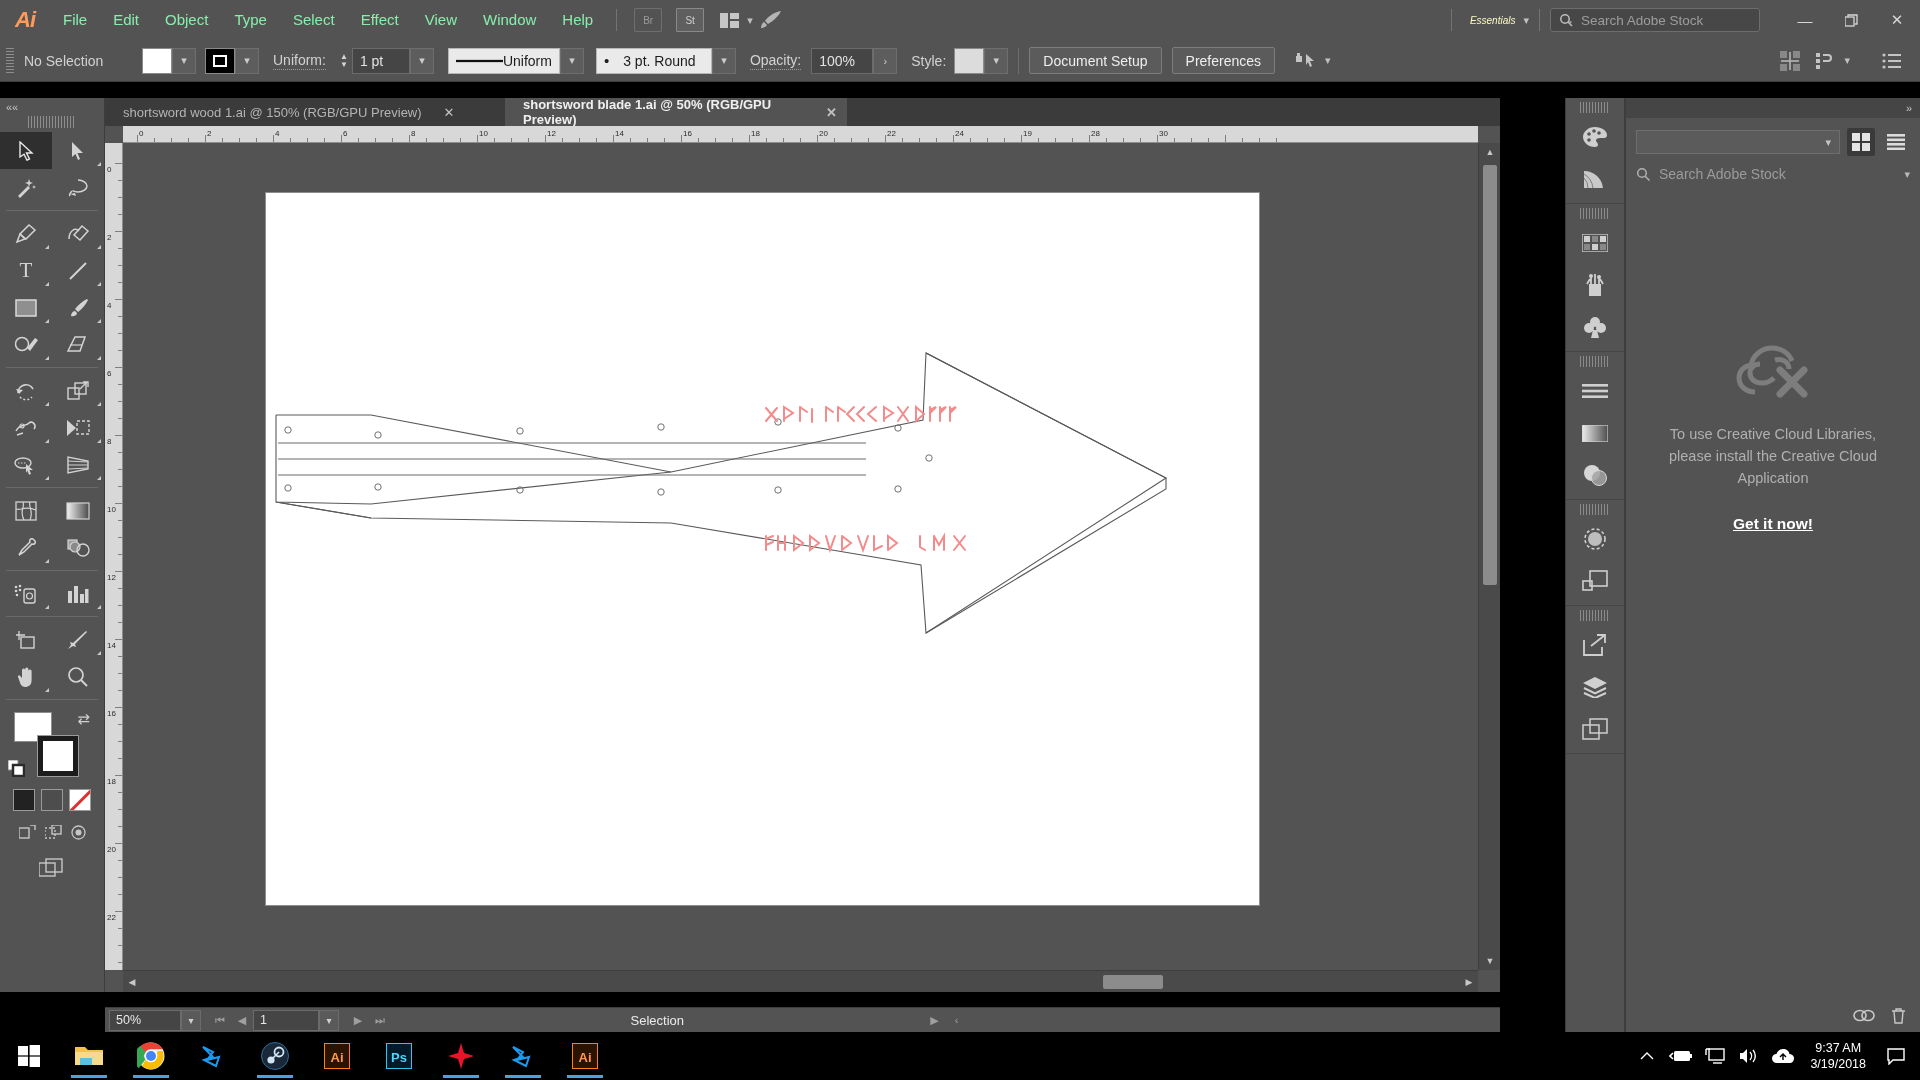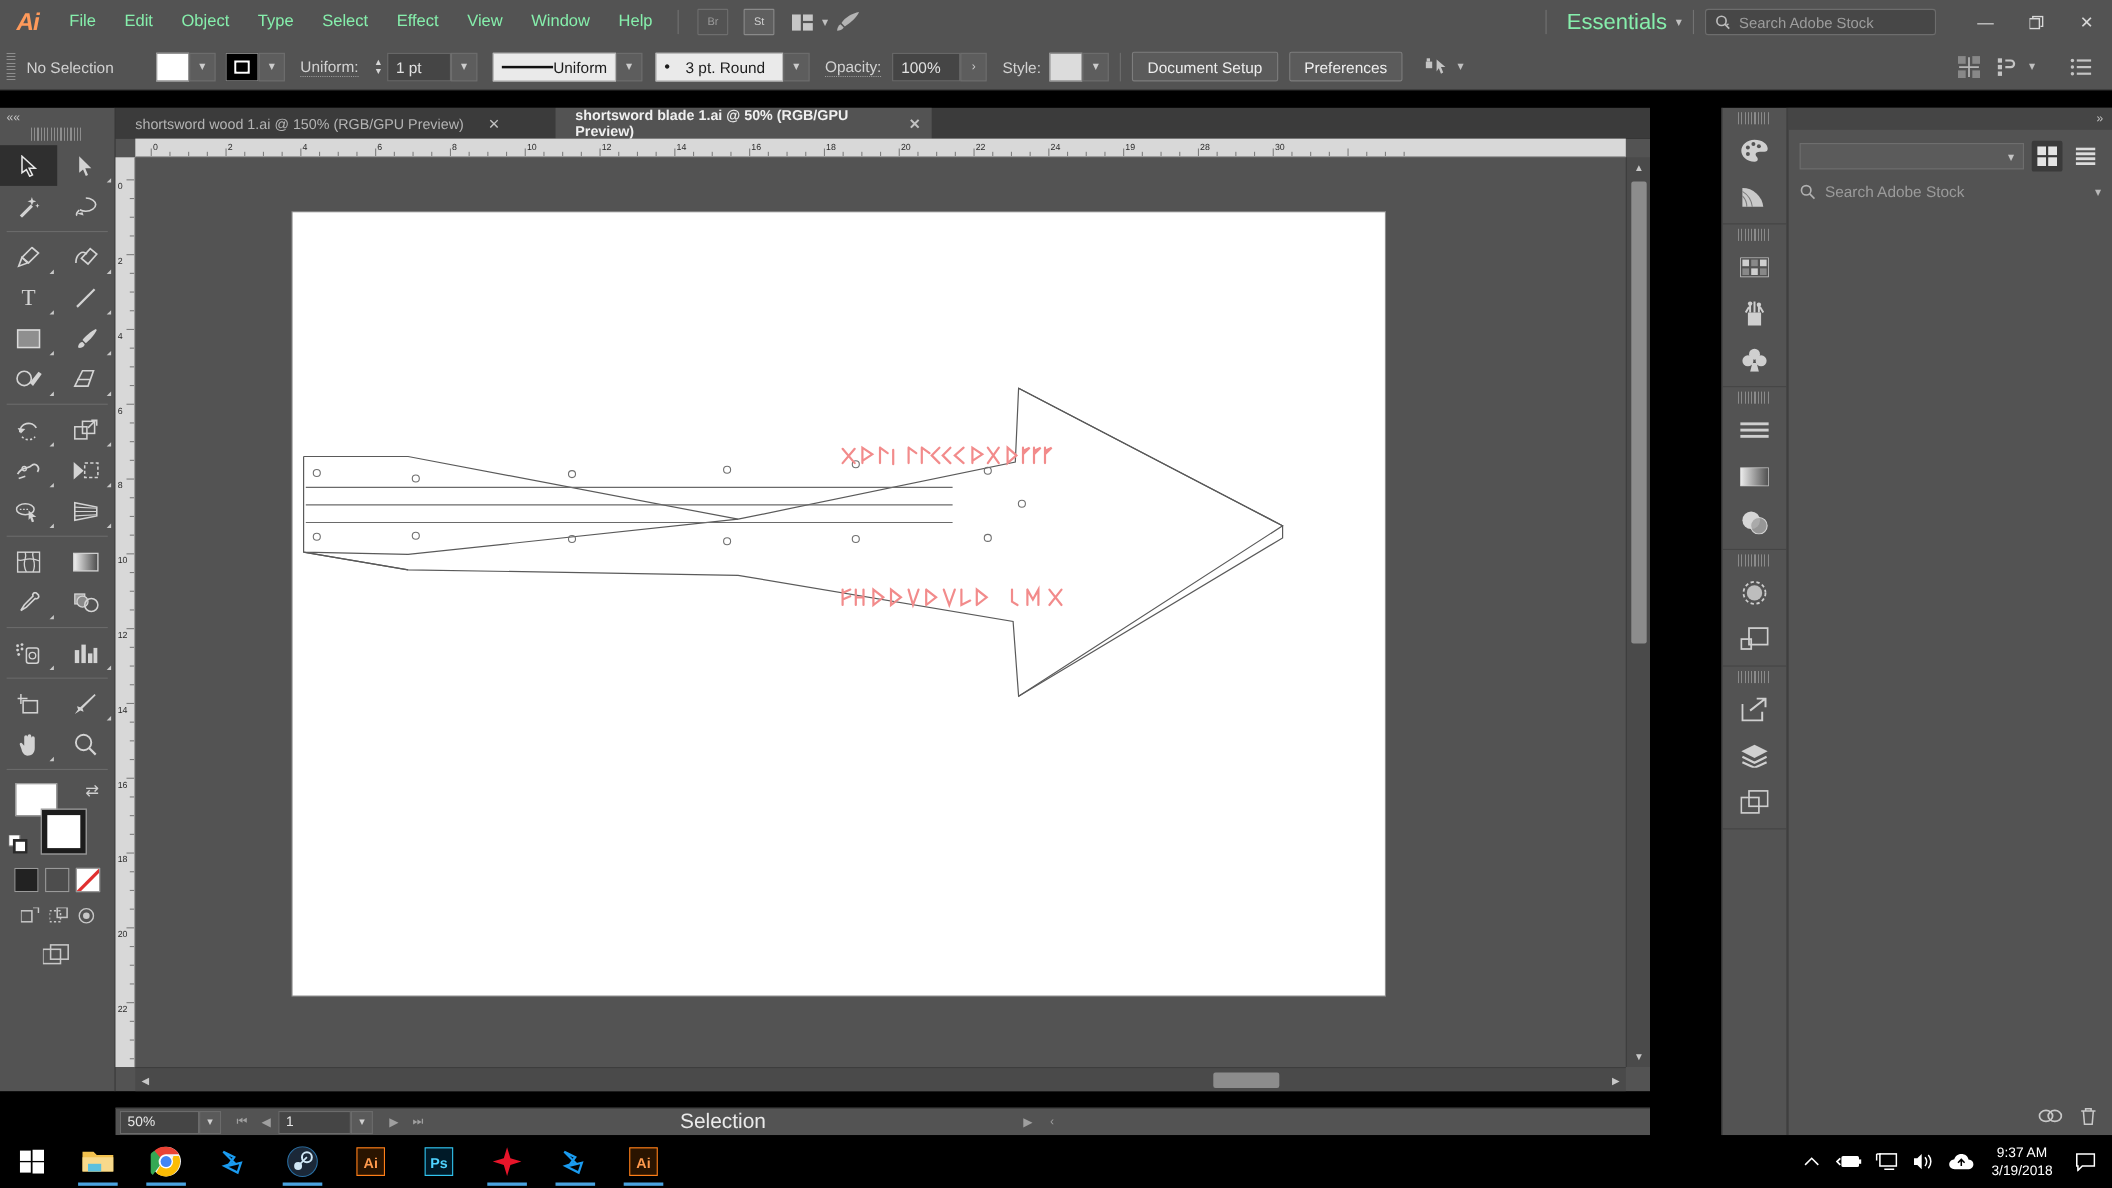--- a/index.html
+++ b/index.html
@@ -28,21 +28,21 @@
   }
   .mb-sep { width: 1px; height: 22px; background: #737373; margin: 0 10px; }
   .mb-btn {
     width: 28px; height: 24px; display: flex; align-items: center;
     justify-content: center; color: #9a9a9a; font-size: 10px;
     border: 1px solid #6e6e6e; margin: 0 7px; border-radius: 1px;
   }
   .mb-btn.lit { color: #d0d0d0; background: #5f5f5f; border-color: #8a8a8a; }
   .mb-icon { width: 30px; height: 24px; display:flex; align-items:center; justify-content:center; color:#b4b4b4; margin:0 3px;}
   .chev { font-size: 11px; color: #c0c0c0; }
-  .ws-name { color: #86efac; font-size: 20px; padding: 0 8px; }
+  .ws-name { color: #fef9c3; font-size: 10px; padding: 0 8px; font-style: italic; }
   .stock-search {
     width: 210px; height: 24px; background: #474747; border: 1px solid #6d6d6d;
     border-radius: 3px; display: flex; align-items: center; padding: 0 8px;
     color: #9d9d9d; font-size: 13.5px; gap: 7px;
   }
   .wbtn {
     width: 46px; height: 40px; display: flex; align-items: center;
     justify-content: center; color: #d8d8d8; font-size: 15px;
   }
 
@@ -158,21 +158,21 @@
     background: #535353; display: flex; align-items: center;
     border-top: 1px solid #3d3d3d; padding-left: 4px; gap: 0;
   }
   .sb-field {
     height: 21px; background: #454545; border: 1px solid #6b6b6b;
     color: #e8e8e8; font-size: 12.5px; display: flex; align-items: center; padding: 0 6px;
   }
   .sb-drop { width: 20px; height: 21px; background: #5a5a5a; border: 1px solid #6b6b6b;
     display:flex; align-items:center; justify-content:center; color:#d0d0d0; font-size:10px; }
   .sb-nav { width: 22px; height: 21px; display: flex; align-items: center; justify-content: center; color: #9f9f9f; font-size: 11px; }
-  .sb-status { color: #eaeaea; font-size: 19px; }
+  .sb-status { color: #eaeaea; font-size: 13px; }
 
   
   .dock-icons {
     position: absolute; right: 295px; top: 98px; width: 60px; bottom: 48px;
     background: #535353; border-left: 1px solid #3d3d3d; border-right: 1px solid #3d3d3d;
   }
   .dk-group { border-bottom: 1px solid #454545; padding-bottom: 3px; }
   .dk-grip { height: 11px; background-image: repeating-linear-gradient(to right,#8b8b8b 0 1px,transparent 1px 3px); margin: 4px 14px 3px; }
   .dk-item { height: 42px; display: flex; align-items: center; justify-content: center; color: #cfcfcf; }
   .panel-area {
@@ -1012,20 +1012,34 @@
 
     <div class="lib-search">
       <svg width="15" height="15" viewBox="0 0 15 15">
           <circle cx="6" cy="6" r="4.3" stroke="#b1b1b1" stroke-width="1.5" fill="none"></circle>
           <line x1="9.2" y1="9.2" x2="13.5" y2="13.5" stroke="#b1b1b1" stroke-width="1.5"></line>
         </svg>
       <span style="flex:1">Search Adobe Stock</span>
       <span style="font-size:11px;color:#b9b9b9">▾</span>
     </div>
 
+    <div class="lib-empty">
+      <div style="display:flex;justify-content:center;margin-bottom:20px">
+        <svg width="76" height="62" viewBox="0 0 76 62">
+          <path d="M20 50c-9 0-16-6-16-14 0-7 5-12 12-13 2-10 11-17 21-17 9 0 17 5 20 13" fill="none" stroke="#7d7d7d" stroke-width="5"></path>
+          <path d="M25 22c-6 0-10 4-10 9 0 6 5 10 12 10 5 0 9-2 12-5" fill="none" stroke="#7d7d7d" stroke-width="5"></path>
+          <path d="M40 18c7-2 14 2 14 9" fill="none" stroke="#7d7d7d" stroke-width="5"></path>
+          <path d="M45 28l24 24M69 28L45 52" stroke="#7d7d7d" stroke-width="7" stroke-linecap="round"></path>
+        </svg>
+      </div>
+      <p>To use Creative Cloud Libraries,</p>
+      <p>please install the Creative Cloud</p>
+      <p>Application</p>
+      <a class="lib-link" href="#">Get it now!</a>
+    </div>
 
     <div class="panel-foot">
       <span>
         <svg width="22" height="15" viewBox="0 0 22 15">
             <ellipse cx="7" cy="7.5" rx="6" ry="5" fill="none" stroke="#c8c8c8" stroke-width="1.6"></ellipse>
             <ellipse cx="15" cy="7.5" rx="6" ry="5" fill="none" stroke="#c8c8c8" stroke-width="1.6"></ellipse>
           </svg>
       </span>
       <span>
         <svg width="15" height="17" viewBox="0 0 15 17">

